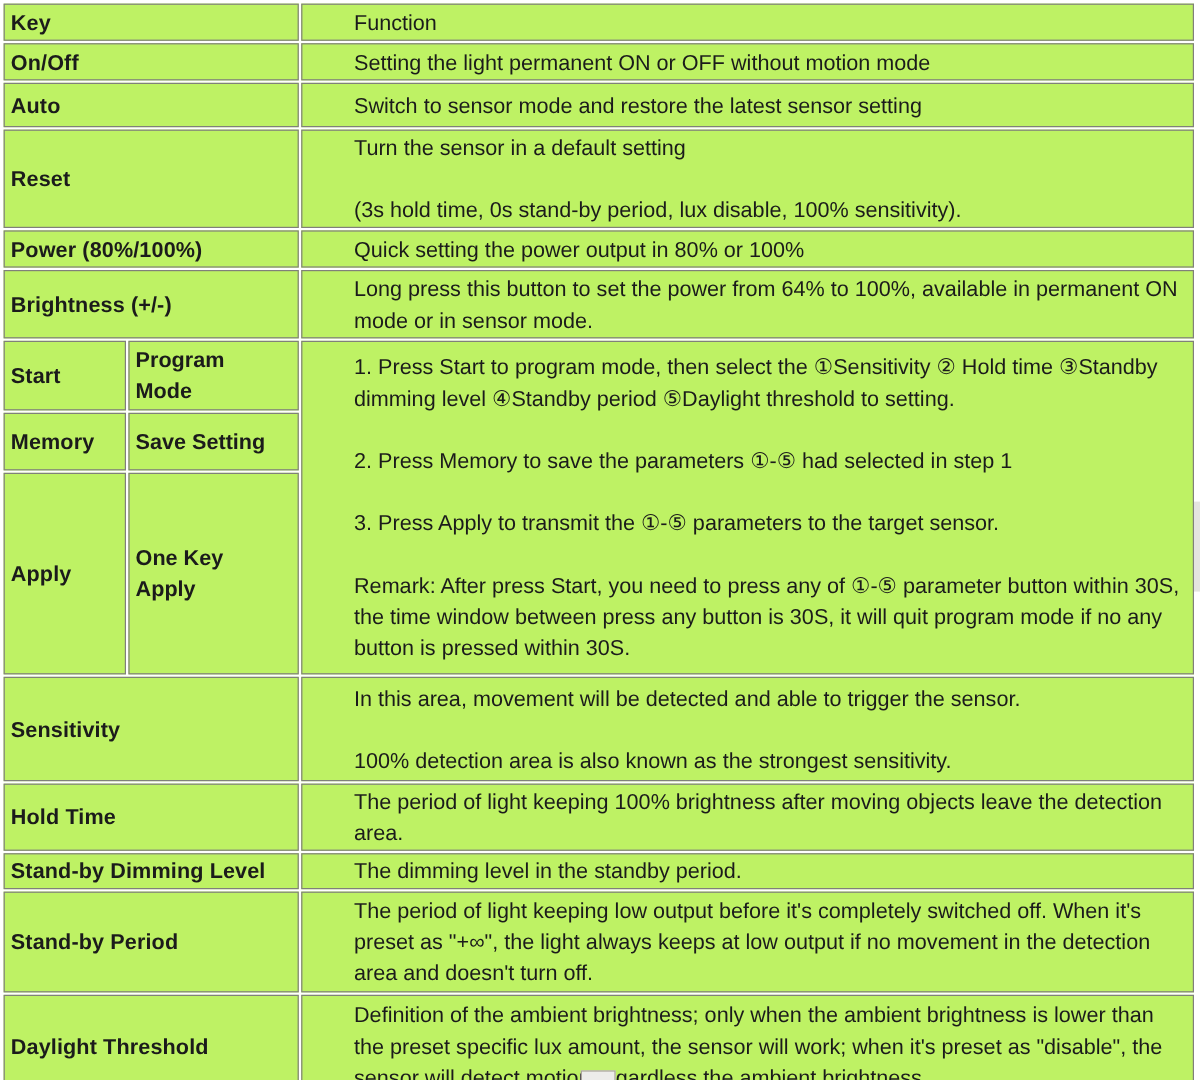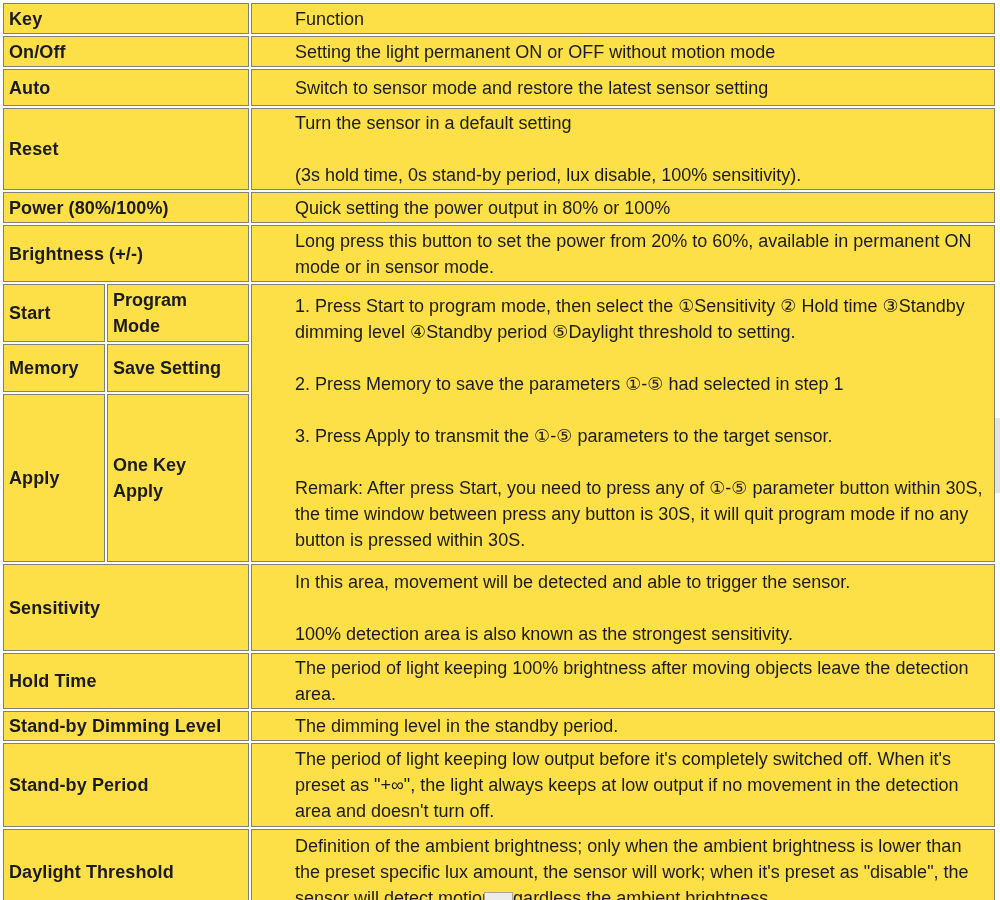--- a/index.html
+++ b/index.html
@@ -29,21 +29,21 @@
   table.kf col.c1 { width: 102px; }
   table.kf col.c2 { width: 142px; }
   table.kf col.c3 { width: 744px; }
   td {
     border: 1px solid #80807a;
     box-sizing: border-box;
     vertical-align: middle;
     padding: 1px 4px 1px 5px;
     font-size: 18px;
     line-height: 26px;
-    background: #fde047;
+    background: #bef264;
     overflow: hidden;
   }
   td.k {
     font-weight: bold;
     letter-spacing: 0.1px;
   }
   td.sub {
     font-weight: bold;
     padding-right: 24px;
   }
@@ -127,21 +127,21 @@
     <tr class="r3">
       <td class="k" colspan="2">Power (80%/100%)</td>
       <td class="f">
         <div class="para">Quick setting the power output in 80% or 100%</div>
       </td>
     </tr>
 
     <tr class="r4">
       <td class="k" colspan="2">Brightness (+/-)</td>
       <td class="f">
-        <div class="para">Long press this button to set the power from 20% to 60%, available in permanent ON mode or in sensor mode.</div>
+        <div class="para">Long press this button to set the power from 64% to 100%, available in permanent ON mode or in sensor mode.</div>
       </td>
     </tr>
 
     <tr class="rg1">
       <td class="k">Start</td>
       <td class="sub">Program Mode</td>
       <td class="f" rowspan="3">
         <div class="para">1. Press Start to program mode, then select the ①Sensitivity ② Hold time ③Standby dimming level ④Standby period ⑤Daylight threshold to setting.</div>
         <div class="para">2. Press Memory to save the parameters ①-⑤ had selected in step 1</div>
         <div class="para">3. Press Apply to transmit the ①-⑤ parameters to the target sensor.</div>

